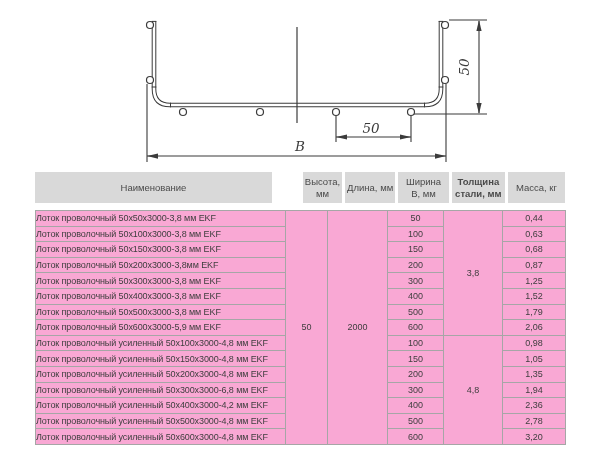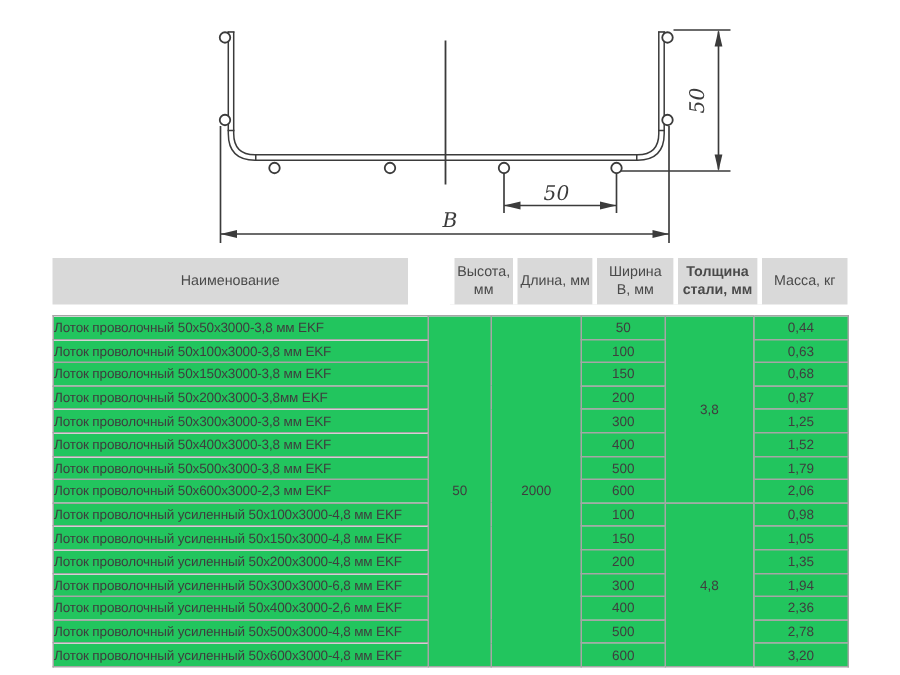--- a/index.html
+++ b/index.html
@@ -18,21 +18,21 @@
   .th{
     box-sizing:border-box;height:31px;background:#d9d9d9;color:#4a4a4a;
     font-size:9.5px;line-height:1.25;display:flex;align-items:center;
     justify-content:center;text-align:center;padding:0 2px;
   }
   .th + .th{border-left:3px solid #ffffff;}
   .c1{width:250px;}.c2{width:42px;margin-left:28px;}.c3{width:56px;}.c4{width:56px;}.c5{width:59px;font-weight:bold;}.c6{width:63px;}
   table.spec{border-collapse:collapse;table-layout:fixed;width:530px;margin-top:7px;}
   table.spec td{
     border:1px solid #a6a6a6;height:14.6px;padding:0;
-    font-size:9px;color:#3e3e3e;vertical-align:middle;background:#22c55e;
+    font-size:9px;color:#3e3e3e;vertical-align:middle;background:#f9a8d4;
   }
   td.name-cell{text-align:left;padding-left:8px;letter-spacing:-0.1px;white-space:nowrap;overflow:hidden;}
   td.num-cell{text-align:center;}
 </style>
 </head>
 <body>
 
 <div class="page">
 
   <svg class="drawing" width="600" height="170" viewBox="0 0 600 170">
@@ -127,21 +127,21 @@
             <td class="name-cell">Лоток проволочный 50x400x3000-3,8 мм EKF</td>
             <td class="num-cell">400</td>
             <td class="num-cell">1,52</td>
           </tr>
           <tr>
             <td class="name-cell">Лоток проволочный 50x500x3000-3,8 мм EKF</td>
             <td class="num-cell">500</td>
             <td class="num-cell">1,79</td>
           </tr>
           <tr>
-            <td class="name-cell">Лоток проволочный 50x600x3000-2,3 мм EKF</td>
+            <td class="name-cell">Лоток проволочный 50x600x3000-5,9 мм EKF</td>
             <td class="num-cell">600</td>
             <td class="num-cell">2,06</td>
           </tr>
           <tr>
             <td class="name-cell">Лоток проволочный усиленный 50x100x3000-4,8 мм EKF</td>
             <td class="num-cell">100</td>
             <td class="num-cell" rowspan="7">4,8</td>
             <td class="num-cell">0,98</td>
           </tr>
           <tr>
@@ -153,21 +153,21 @@
             <td class="name-cell">Лоток проволочный усиленный 50x200x3000-4,8 мм EKF</td>
             <td class="num-cell">200</td>
             <td class="num-cell">1,35</td>
           </tr>
           <tr>
             <td class="name-cell">Лоток проволочный усиленный 50x300x3000-6,8 мм EKF</td>
             <td class="num-cell">300</td>
             <td class="num-cell">1,94</td>
           </tr>
           <tr>
-            <td class="name-cell">Лоток проволочный усиленный 50x400x3000-2,6 мм EKF</td>
+            <td class="name-cell">Лоток проволочный усиленный 50x400x3000-4,2 мм EKF</td>
             <td class="num-cell">400</td>
             <td class="num-cell">2,36</td>
           </tr>
           <tr>
             <td class="name-cell">Лоток проволочный усиленный 50x500x3000-4,8 мм EKF</td>
             <td class="num-cell">500</td>
             <td class="num-cell">2,78</td>
           </tr>
           <tr>
             <td class="name-cell">Лоток проволочный усиленный 50x600x3000-4,8 мм EKF</td>

